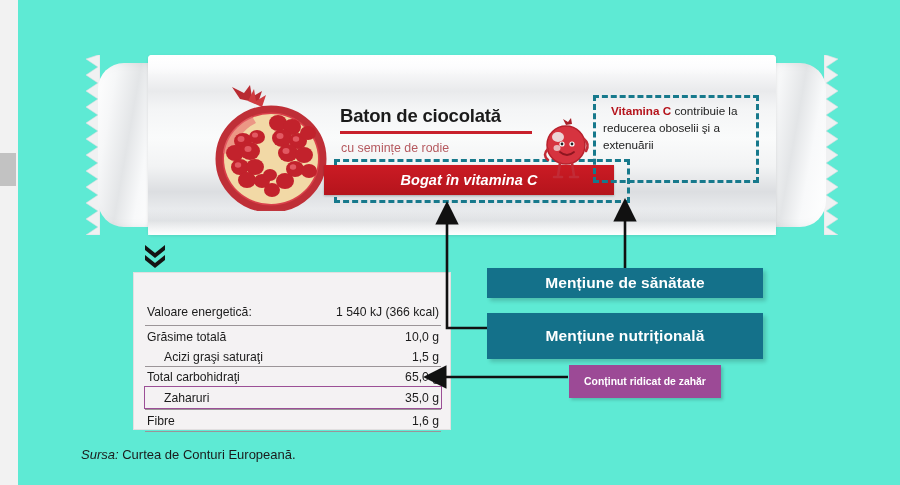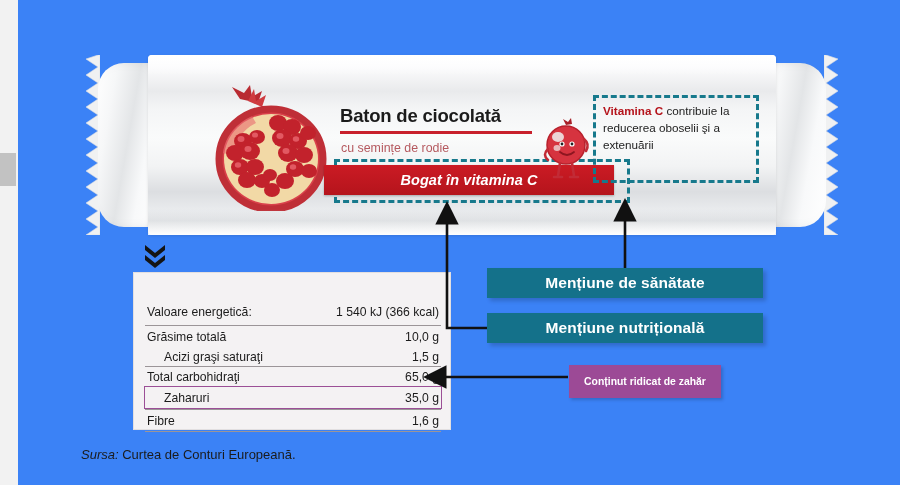--- a/index.html
+++ b/index.html
@@ -2,21 +2,21 @@
 <html><head>
 <meta charset="utf-8">
 <style>
   * { box-sizing: border-box; margin: 0; padding: 0; }
   html, body {
     width: 900px; height: 485px;
     background: #ffffff;
     font-family: "Liberation Sans", sans-serif;
     overflow: hidden;
   }
-  #stage { position: relative; width: 900px; height: 485px; background: #3b82f6; }
+  #stage { position: relative; width: 900px; height: 485px; background: #5eead4; }
 
   
   .edge-strip { position:absolute; left:0; top:0; width:18px; height:485px; background:#f2f2f2; }
   .edge-thumb { position:absolute; left:0; top:153px; width:16px; height:33px; background:#c2c2c2; }
 
   
   .wrapper { position:absolute; left:84px; top:55px; width:756px; height:180px; }
 
   .zig { position:absolute; top:0; width:16px; height:180px; }
   .zig-l { left:0; }
@@ -74,21 +74,21 @@
                 box-shadow:0 1px 2px rgba(0,0,0,.25); }
   .red-banner span { color:#fff; font-size:14.5px; font-weight:bold; letter-spacing:.1px;font-style:italic; }
 
   
   .mascot { position:absolute; left:391px; top:62px; width:56px; height:64px; }
 
   
   .dash-health { left:445px; top:40px; width:166px; height:88px; }
   .health-txt { position:absolute; left:455px; top:48px; width:152px;
                 font-size:11.7px; line-height:1.44; color:#232323; }
-  .health-txt b { color:#b5141c; }
+  .health-txt b { color:#b5141c;margin-left:8px; }
 
   
   .chev { position:absolute; left:143px; top:243px; width:24px; height:26px; }
 
   .nutri {
     position:absolute; left:133px; top:272px; width:318px; height:158px;
     background:#f4f2f3; border:1px solid #e2dfe0;
   }
   .nutri-title { position:absolute; left:13px; top:9px; font-size:11.6px; font-weight:bold;
                  color:#1b1b1b; letter-spacing:-.05px; white-space:nowrap; }
@@ -112,21 +112,21 @@
   .hr-4 { top:158px; }
 
   .sugar-hl { position:absolute; left:10px; right:8px; top:113px; height:23px;
               border:1.6px solid #9b4f96; background:transparent; }
 
   
   .teal-box { position:absolute; background:#14718a; display:flex; align-items:center;
               justify-content:center; box-shadow:3px 3px 4px rgba(0,0,0,.18); }
   .teal-box span { color:#fff; font-weight:bold; font-size:15.5px; letter-spacing:.1px; white-space:nowrap; }
   .box-health { left:487px; top:268px; width:276px; height:30px; }
-  .box-nutri  { left:487px; top:313px; width:276px; height:30px; }
+  .box-nutri  { left:487px; top:313px; width:276px; height:46px; }
 
   .purple-box { position:absolute; left:569px; top:365px; width:152px; height:33px;
                 background:#9c4a96; display:flex; align-items:center; justify-content:center;
                 box-shadow:2px 2px 3px rgba(0,0,0,.18); }
   .purple-box span { color:#fff; font-weight:bold; font-size:10.4px; white-space:nowrap; }
 
   
   .arrows { position:absolute; left:0; top:0; width:900px; height:485px; pointer-events:none; }
 
   

